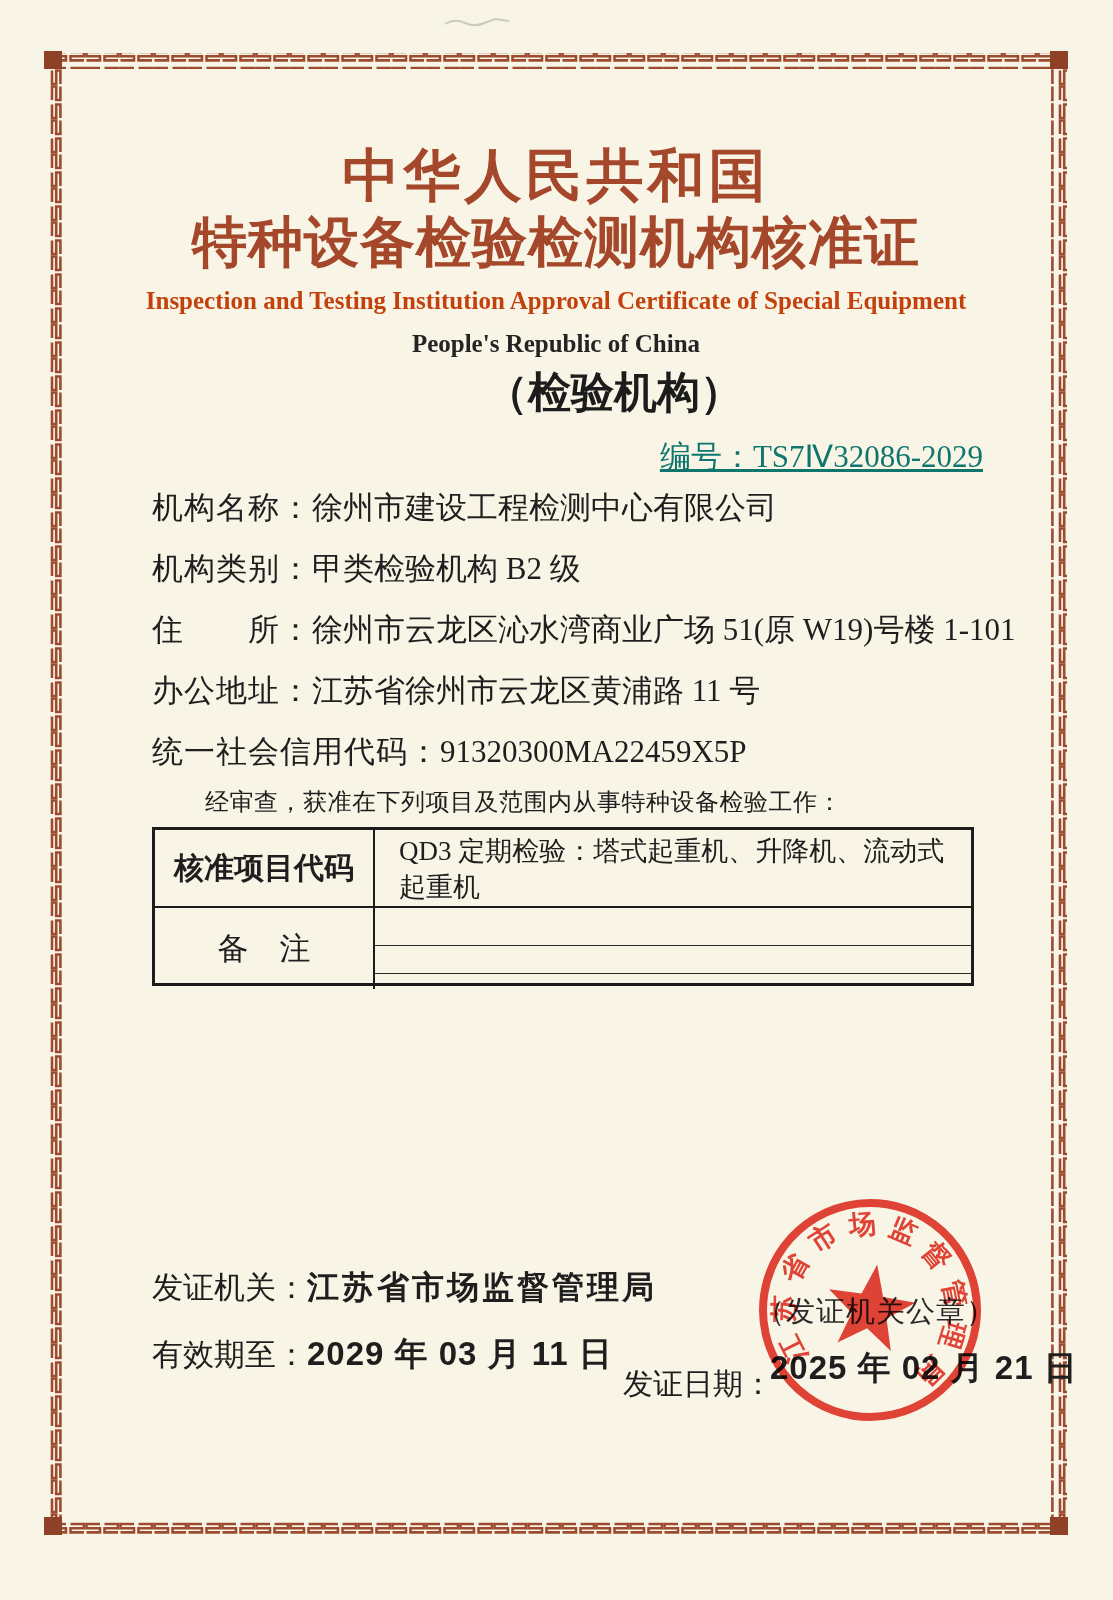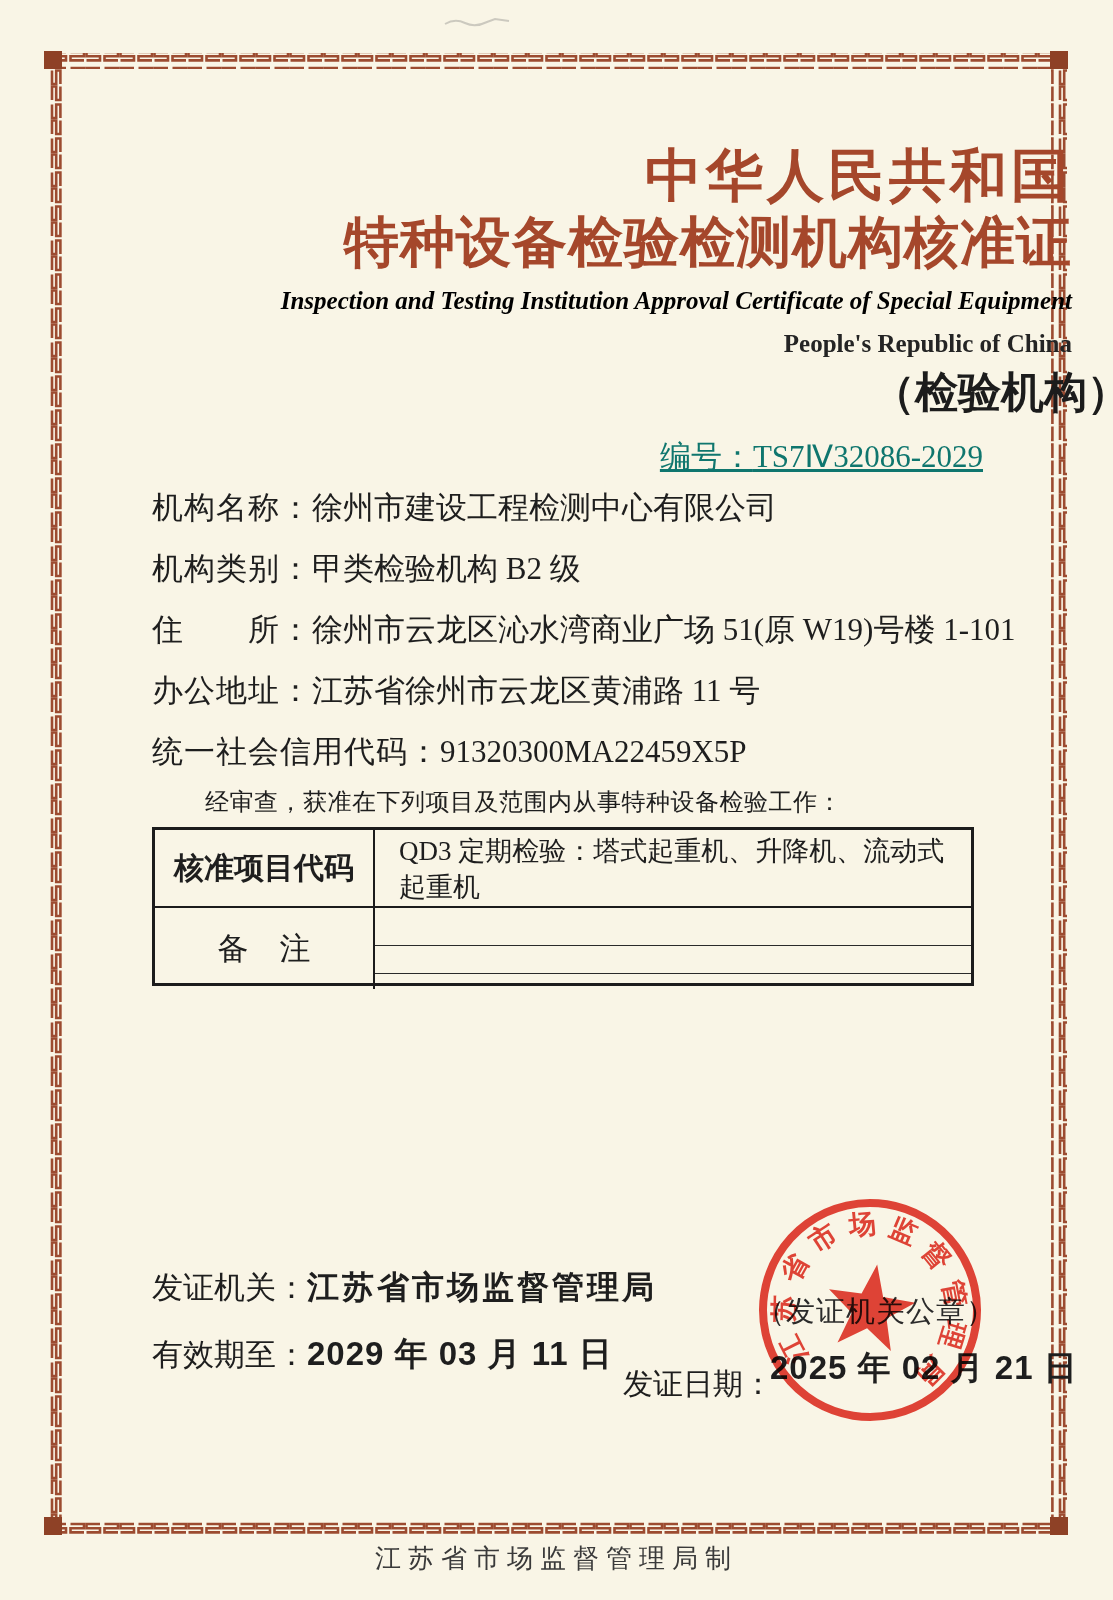--- a/index.html
+++ b/index.html
@@ -10,24 +10,24 @@
     background:#f9f5e6;
     overflow:hidden;
     font-family:"Liberation Serif", serif;
     color:#1e1e1e;
   }
   .abs{position:absolute;}
   
   #border-svg{position:absolute;left:0;top:0;pointer-events:none;}
   .mst{fill:none;stroke:#9c4b30;stroke-width:2.6;}
   
-  .title-wrap{left:40px;top:0;width:1032px;text-align:right;}
+  .title-wrap{left:40px;top:0;width:1032px;text-align:center;}
   .t-cn1{position:absolute;left:0;top:138px;width:100%;font-size:57px;font-weight:bold;color:#a5472b;letter-spacing:4px;}
   .t-cn2{position:absolute;left:0;top:206px;width:100%;font-size:55px;font-weight:bold;color:#a5472b;letter-spacing:1px;}
-  .t-en1{position:absolute;left:0;top:287px;width:100%;font-size:25px;font-weight:bold;color:#000000;letter-spacing:0px;font-style:italic;}
+  .t-en1{position:absolute;left:0;top:287px;width:100%;font-size:25px;font-weight:bold;color:#c2410c;letter-spacing:0px;}
   .t-en2{position:absolute;left:0;top:330px;width:100%;font-size:25px;font-weight:bold;color:#242424;}
   .t-sub{position:absolute;left:20px;top:364px;width:100%;font-size:43px;font-weight:bold;color:#1c1c1c;margin-left:38px;}
   
   .cert-no{right:130px;top:436px;font-size:31px;color:#0f766e;text-decoration:underline;}
   
   .fields{left:152px;top:491px;width:860px;}
   .field-row{font-size:31px;line-height:34px;margin-bottom:27px;white-space:nowrap;}
   .field-row .lbl{letter-spacing:1px;}
   
   .approval{left:150px;top:786px;width:832px;font-size:24px;padding-left:55px;letter-spacing:.5px;}
@@ -157,15 +157,14 @@
         <text transform="rotate(-42)" x="0" y="-77">市</text>
         <text transform="rotate(-14)" x="0" y="-77">场</text>
         <text transform="rotate(14)" x="0" y="-77">监</text>
         <text transform="rotate(42)" x="0" y="-77">督</text>
         <text transform="rotate(70)" x="0" y="-77">管</text>
         <text transform="rotate(98)" x="0" y="-77">理</text>
         <text transform="rotate(126)" x="0" y="-77">局</text>
       </g>
   </svg>
 
-  <div class="abs footer">江苏省市场监督管理局制</div>
 
 </div>
 
 </body></html>

